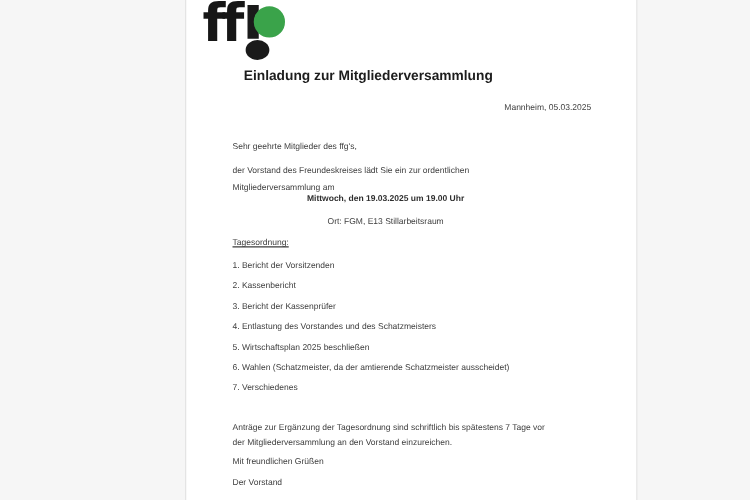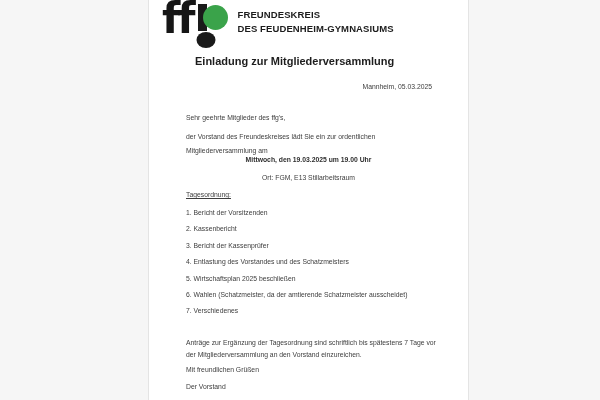--- a/index.html
+++ b/index.html
@@ -8,21 +8,21 @@
     width: 600px;
     height: 400px;
     overflow: hidden;
     background: #f6f6f6;
     font-family: "Liberation Sans", sans-serif;
   }
   .paper {
     position: absolute;
     left: 148px;
     top: 0;
-    width: 321px;
+    width: 362px;
     height: 400px;
     background: #ffffff;
     border-left: 1px solid #e4e4e4;
     border-right: 1px solid #e4e4e4;
     box-sizing: border-box;
   }
   
   .logo-row {
     position: absolute;
     top: -3px;
@@ -108,24 +108,20 @@
 
 <div class="paper">
 
   <div class="logo-row">
     <span class="logo-ff">ff</span>
     <svg class="logo-gmark" width="38" height="48" viewBox="0 0 38 48" aria-hidden="true">
       <rect x="7" y="3" width="9" height="27" fill="#1a1a1a"></rect>
       <circle cx="24.5" cy="16.5" r="12.5" fill="#3aa34a"></circle>
       <ellipse cx="15" cy="39" rx="9.5" ry="8" fill="#1a1a1a"></ellipse>
     </svg>
-    <div class="org-name">
-      <div>FREUNDESKREIS</div>
-      <div>DES FEUDENHEIM-GYMNASIUMS</div>
-    </div>
   </div>
 
   <div class="title">Einladung zur Mitgliederversammlung</div>
 
   <div class="dateline">Mannheim, 05.03.2025</div>
 
   <div class="txt salutation">Sehr geehrte Mitglieder des ffg's,</div>
 
   <div class="txt intro">
     <div>der Vorstand des Freundeskreises lädt Sie ein zur ordentlichen</div>

